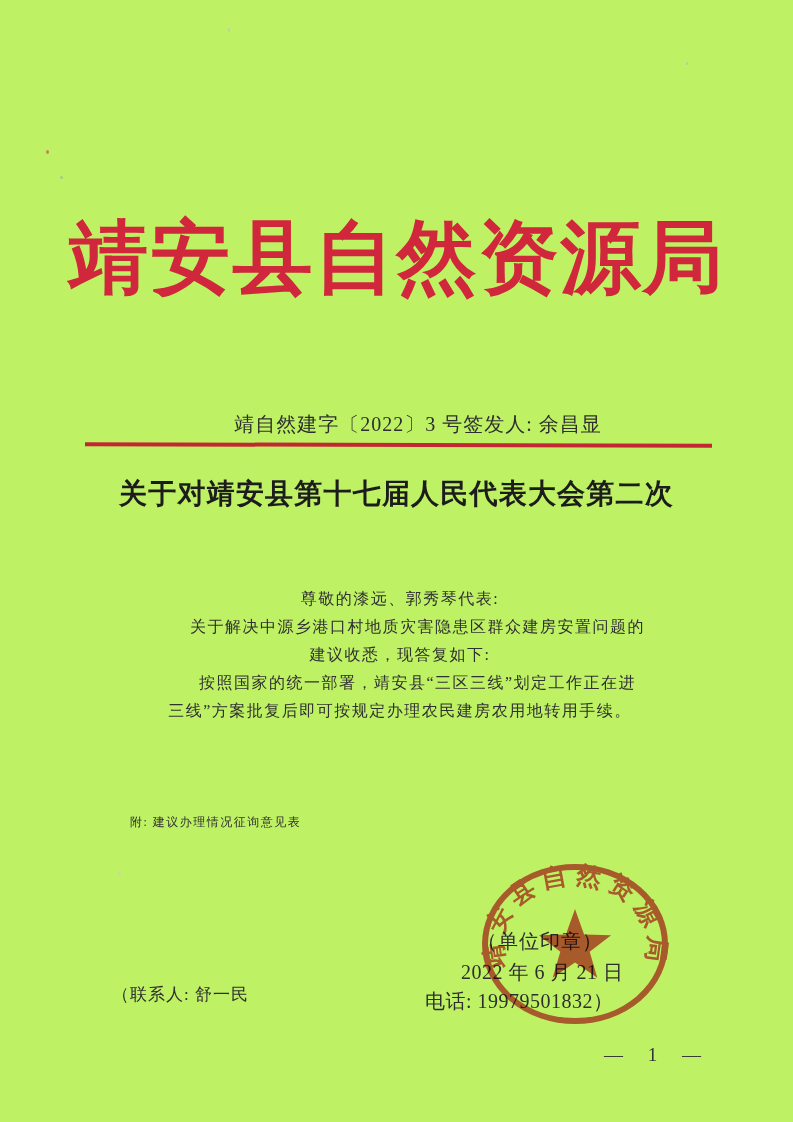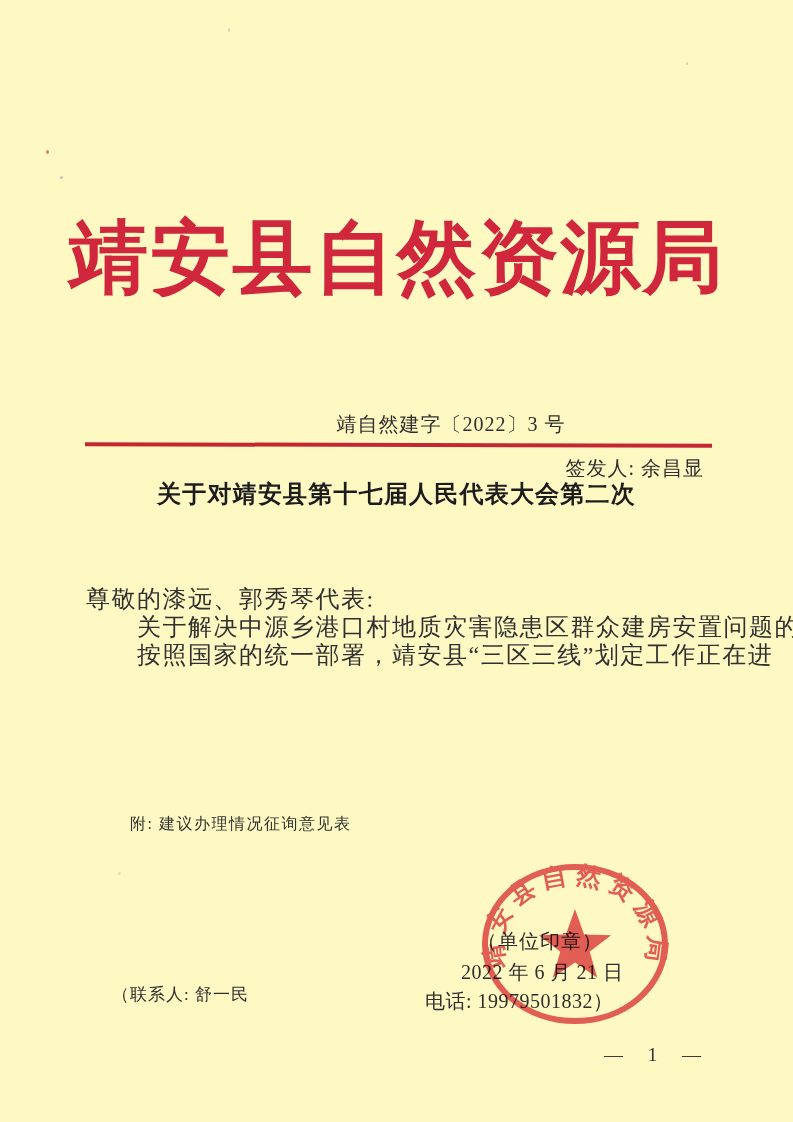--- a/index.html
+++ b/index.html
@@ -7,61 +7,62 @@
     --rule-red:#c32733;
     --seal-red:#df5260;
     --ink:#2e2e2e;
   }
   *{margin:0;padding:0;box-sizing:border-box;}
   html,body{background:#e8e8e8;}
   .page{
     position:relative;
     width:793px;height:1122px;
     margin:0 auto;
-    background:#fef9c3;
+    background:#bef264;
     overflow:hidden;
     font-family:"Liberation Serif","DejaVu Serif",serif;
     color:var(--ink);
   }
   .agency-name{
     position:absolute;top:205px;left:0;width:100%;
     text-align:center;
     font-size:80px;font-weight:bold;
     letter-spacing:2px;
     color:var(--header-red);
     white-space:nowrap;
   }
   .docno-row{
     position:absolute;top:411px;left:86px;width:626px;
     font-size:20px;letter-spacing:1px;
-    display:flex;justify-content:flex-end;
+    display:flex;justify-content:center;
   }
   .docno-row .doc-number{padding-left:46px;}
-  .docno-row .issuer{padding-right:8px;margin-top:44px;}
+  .docno-row .issuer{padding-right:8px;}
   .red-rule{
     position:absolute;top:443px;left:85px;width:627px;height:4px;
     background:var(--rule-red);
     transform:rotate(0.15deg);
   }
   .doc-title{
     position:absolute;top:476px;left:60px;width:673px;
     text-align:center;
-    font-size:24px;font-weight:bold;
+    font-size:28px;font-weight:bold;
     letter-spacing:1.2px;line-height:36px;
     color:#1c1c1c;
   }
   .body-block{
     position:absolute;top:585px;left:86px;width:628px;
-    font-size:24px;line-height:28px;letter-spacing:1.5px;
+    font-size:16px;line-height:28px;letter-spacing:1.5px;
     color:#303030;
+    text-align:center;
   }
   .body-line{white-space:nowrap;}
   .attachment-line{
     position:absolute;top:814px;left:86px;width:628px;
-    font-size:16px;letter-spacing:1.5px;
+    font-size:12px;letter-spacing:1.5px;
     padding-left:44px;
     color:#303030;
   }
   .seal-caption{position:absolute;top:928px;left:477px;font-size:20px;letter-spacing:1px;white-space:nowrap;}
   .date-line{position:absolute;top:959px;left:461px;font-size:20px;letter-spacing:0.5px;white-space:nowrap;}
   .contact-line{position:absolute;top:983px;left:112px;font-size:17px;letter-spacing:1px;white-space:nowrap;}
   .phone-line{position:absolute;top:988px;left:425px;font-size:20px;letter-spacing:0.5px;white-space:nowrap;}
   .page-number{
     position:absolute;top:1044px;left:604px;
     font-size:19px;color:#333;
@@ -98,21 +99,23 @@
 
   <div class="red-rule"></div>
 
   <div class="doc-title">
     <div>关于对靖安县第十七届人民代表大会第二次</div>
   </div>
 
   <div class="body-block">
     <div class="body-line">尊敬的漆远、郭秀琴代表:</div>
     <div class="body-line">　　关于解决中源乡港口村地质灾害隐患区群众建房安置问题的</div>
+    <div class="body-line">建议收悉，现答复如下:</div>
     <div class="body-line">　　按照国家的统一部署，靖安县“三区三线”划定工作正在进</div>
+    <div class="body-line">三线”方案批复后即可按规定办理农民建房农用地转用手续。</div>
   </div>
 
   <div class="attachment-line">附: 建议办理情况征询意见表</div>
 
   <div class="seal-caption">（单位印章）</div>
 
   <div class="date-line">2022 年 6 月 21 日</div>
 
   <div class="contact-line">（联系人: 舒一民</div>
 

